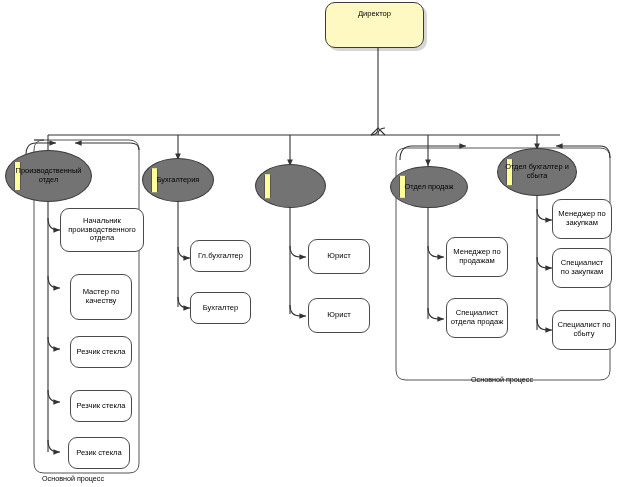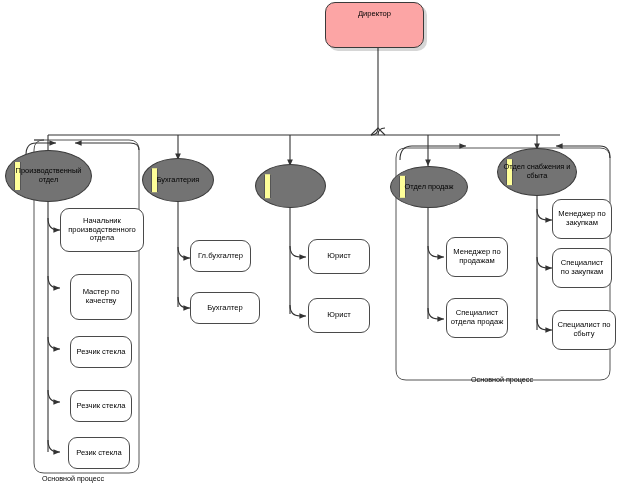--- a/index.html
+++ b/index.html
@@ -40,21 +40,21 @@
     border-radius: 9px;
     font-size: 7.6px;
     padding: 2px 3px;
   }
   .rolebox-inner {
     display: block;
     width: 100%;
   }
   
   .dirbox {
-    background: #fca5a5;
+    background: #fef9c3;
     border: 1px solid #3a3a3a;
     border-radius: 10px;
     font-size: 7.6px;
     box-shadow: 3px 3px 0 rgba(0,0,0,0.16);
     align-items: flex-start;
     padding-top: 7px;
   }
   
   .ellipse {
     background: #737373;
@@ -178,21 +178,21 @@
     <span class="tabmark"></span>
   </div>
 
   <div class="ellipse" style="left:390px; top:166px; width:78px; height:42px;">
     <span class="tabmark"></span>
     <span class="elabel">Отдел продаж</span>
   </div>
 
   <div class="ellipse" style="left:497px; top:148px; width:80px; height:48px;">
     <span class="tabmark"></span>
-    <span class="elabel">Отдел снабжения и сбыта</span>
+    <span class="elabel">Отдел бухгалтер и сбыта</span>
   </div>
 
   <div class="node rolebox" style="left:60px; top:208px; width:84px; height:44px;">
     <span class="rolebox-inner">Начальник производственного отдела</span>
   </div>
   <div class="node rolebox" style="left:70px; top:274px; width:62px; height:46px;">
     <span class="rolebox-inner">Мастер по качеству</span>
   </div>
   <div class="node rolebox" style="left:70px; top:336px; width:62px; height:32px;">
     <span class="rolebox-inner">Резчик стекла</span>
@@ -200,21 +200,21 @@
   <div class="node rolebox" style="left:70px; top:390px; width:62px; height:32px;">
     <span class="rolebox-inner">Резчик стекла</span>
   </div>
   <div class="node rolebox" style="left:68px; top:437px; width:62px; height:32px;">
     <span class="rolebox-inner">Резик стекла</span>
   </div>
 
   <div class="node rolebox" style="left:190px; top:240px; width:61px; height:32px;">
     <span class="rolebox-inner">Гл.бухгалтер</span>
   </div>
-  <div class="node rolebox" style="left:190px; top:292px; width:70px; height:32px;">
+  <div class="node rolebox" style="left:190px; top:292px; width:61px; height:32px;border-radius:8px;">
     <span class="rolebox-inner">Бухгалтер</span>
   </div>
 
   <div class="node rolebox" style="left:308px; top:239px; width:62px; height:35px;">
     <span class="rolebox-inner">Юрист</span>
   </div>
   <div class="node rolebox" style="left:308px; top:298px; width:62px; height:35px;">
     <span class="rolebox-inner">Юрист</span>
   </div>
 

